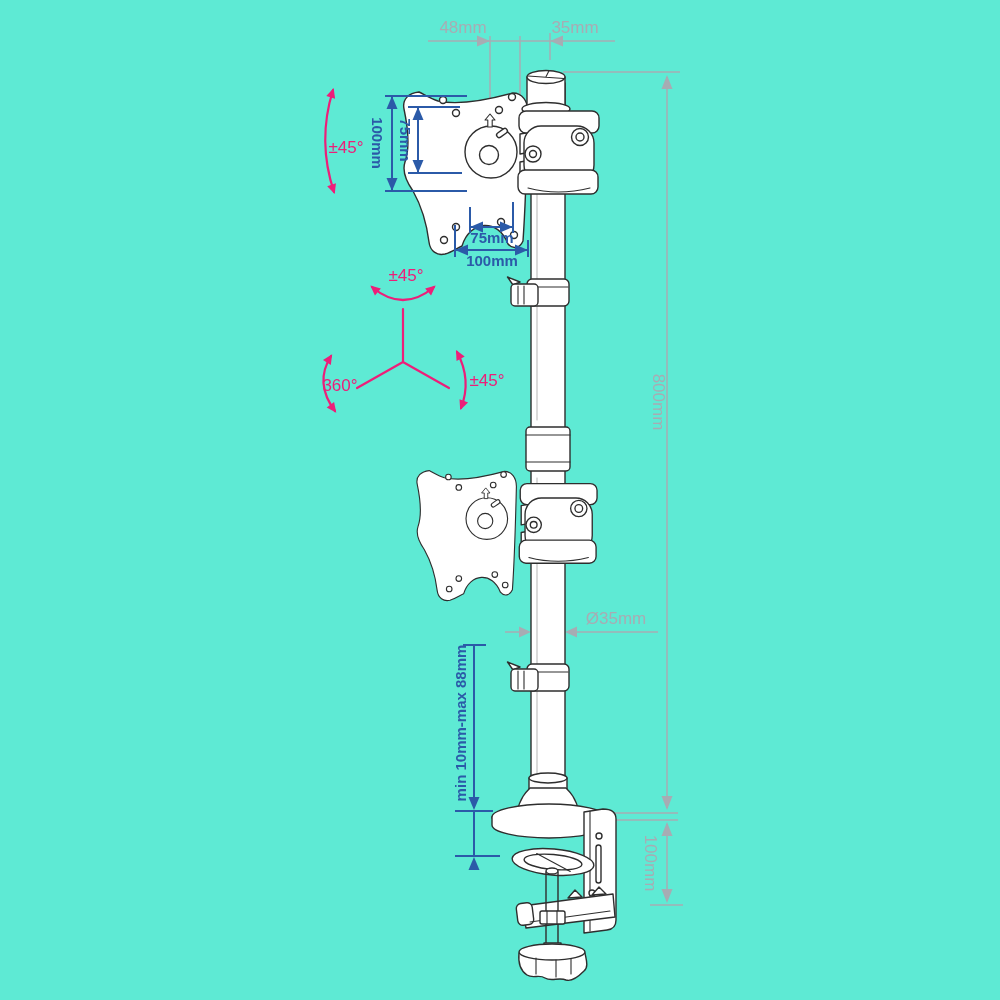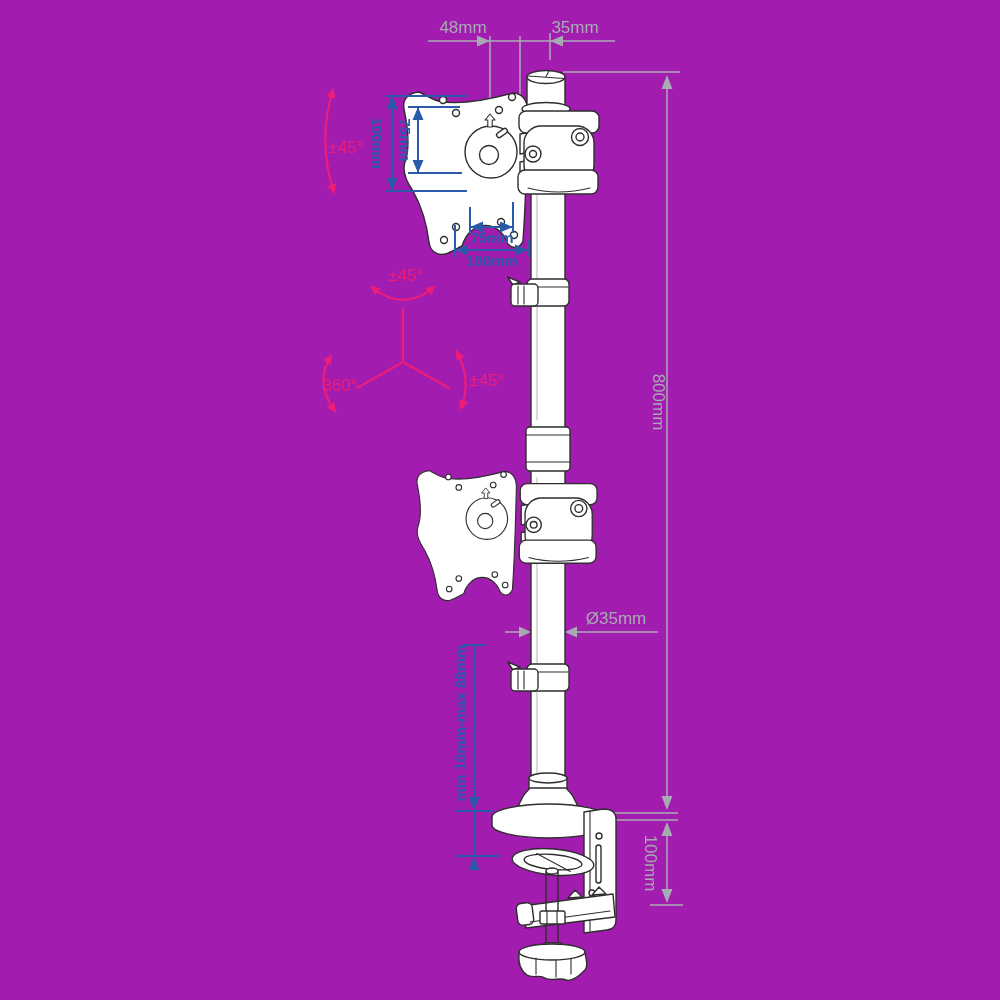--- a/index.html
+++ b/index.html
@@ -1,17 +1,17 @@
 <!DOCTYPE html>
 <html><head>
 <meta charset="utf-8">
 <style>
   html,body{margin:0;padding:0;background:#ffffff;}
   body{width:1000px;height:1000px;font-family:"Liberation Sans",sans-serif;}
-  .canvas{position:relative;width:1000px;height:1000px;background:#a21caf;overflow:hidden;}
+  .canvas{position:relative;width:1000px;height:1000px;background:#5eead4;overflow:hidden;}
   svg{display:block;}
   text{font-family:"Liberation Sans",sans-serif;}
   .gray-label{fill:#a7acb3;font-size:17px;}
   .blue-label{fill:#2b5aa8;font-size:15px;font-weight:bold;}
   .pink-label{fill:#ed1e79;font-size:17px;}
   .art{stroke:#2e2e2e;fill:#ffffff;stroke-width:1.4;stroke-linejoin:round;stroke-linecap:round;}
   .art-line{stroke:#2e2e2e;fill:none;stroke-width:1.1;stroke-linecap:round;}
   .gdim{stroke:#a7acb3;stroke-width:1.5;fill:none;}
   .garr{fill:#a7acb3;stroke:none;}
   .bdim{stroke:#2b5aa8;stroke-width:2;fill:none;}

